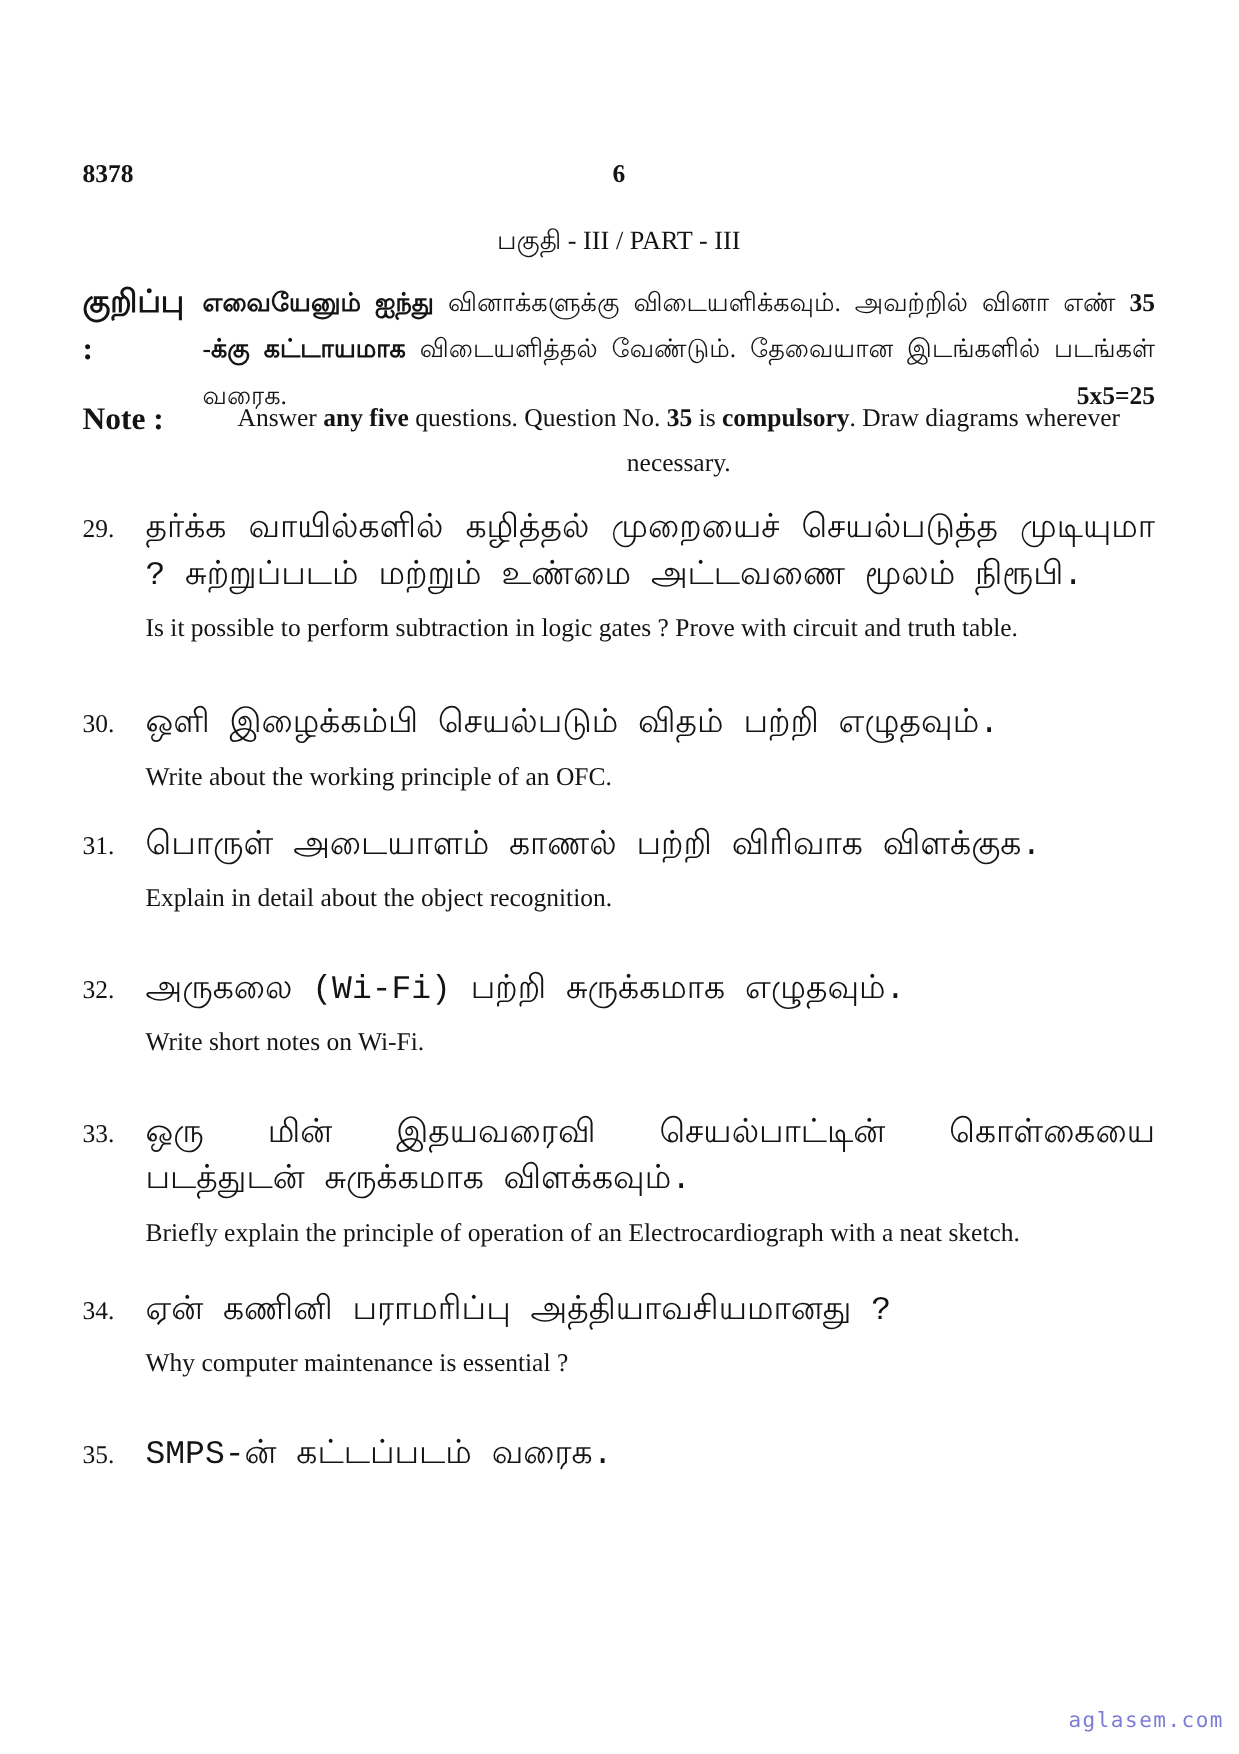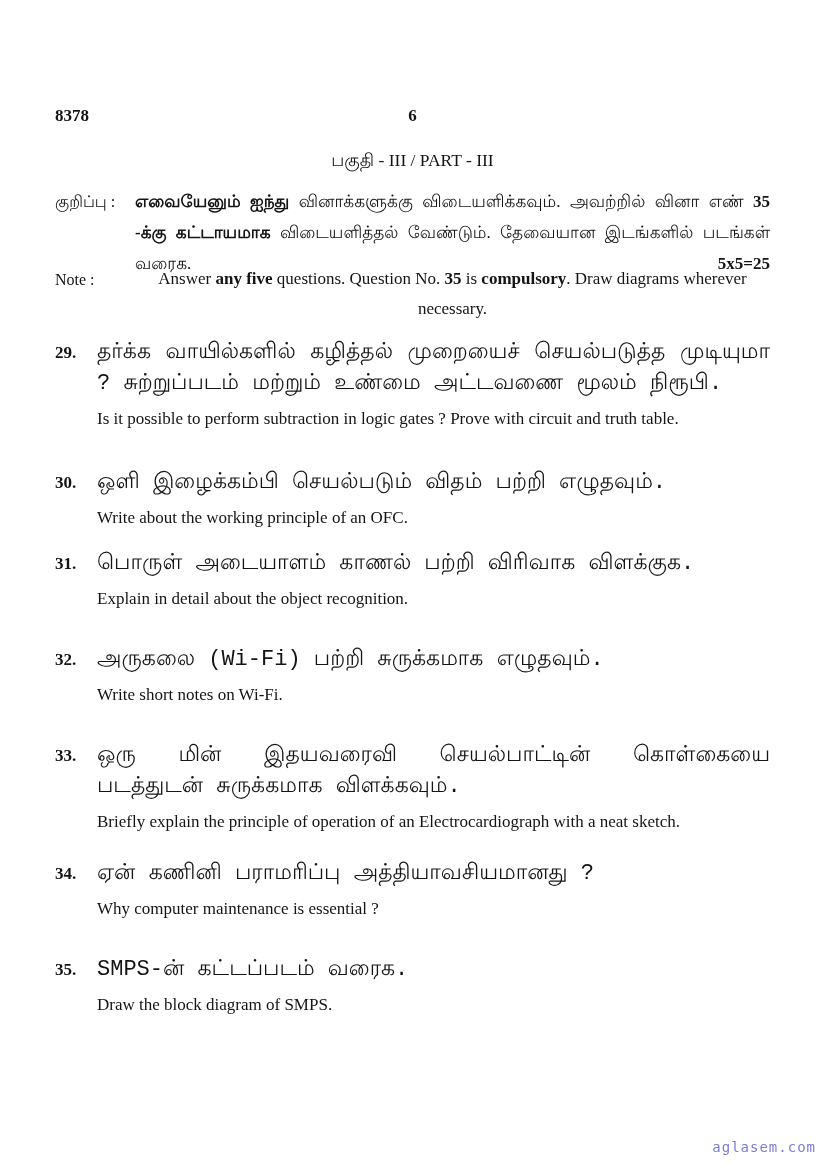--- a/index.html
+++ b/index.html
@@ -19,30 +19,30 @@
   .doc-number { position: absolute; left: 0; top: 0; font-weight: bold; font-size: 17px; }
   .page-number { position: absolute; left: 0; right: 0; text-align: center; top: 0; font-weight: bold; font-size: 17px; }
 
   .part-title {
     top: 150px; left: 55px; right: 56px;
     text-align: center; font-weight: normal; font-size: 17.5px;
   }
 
   
   .note { left: 55px; right: 56px; display: flex; }
-  .note-label { width: 80px; flex-shrink: 0; font-weight: normal; font-size: 16px; line-height: 31px; }
+  .note-label { width: 80px; flex-shrink: 0; font-weight: bold; font-size: 21px; line-height: 31px; }
   .note-body { flex: 1; position: relative; text-align: justify; font-size: 17px; line-height: 31px; }
   .note-tamil { top: 186px; }
   .note-english { top: 264px; }
   .note-english .note-body { line-height: 30px; text-align: center; }
   .marks { position: absolute; right: 0; bottom: 0; font-weight: bold; font-size: 17px; }
 
   
   .question { left: 55px; right: 56px; display: flex; }
-  .qnum { width: 42px; flex-shrink: 0; font-weight: bold; font-size: 17px; line-height: 31px; }
+  .qnum { width: 42px; flex-shrink: 0; font-weight: normal; font-size: 17px; line-height: 31px; }
   .qbody { flex: 1; }
   .qbody .tamil { font-size: 22px; line-height: 31px; text-align: justify; font-family: Liberation Mono, monospace; }
   .qbody .english { font-size: 17px; line-height: 30px; margin-top: 5px; text-align: left; }
 
   .q29 { top: 337px; }
   .q30 { top: 467px; }
   .q31 { top: 548px; }
   .q32 { top: 644px; }
   .q33 { top: 740px; }
   .q34 { top: 858px; }
@@ -123,17 +123,16 @@
   <div class="qbody">
     <p class="tamil">ஏன் கணினி பராமரிப்பு அத்தியாவசியமானது ?</p>
     <p class="english">Why computer maintenance is essential ?</p>
   </div>
 </div>
 
 <div class="abs question q35">
   <div class="qnum">35.</div>
   <div class="qbody">
     <p class="tamil">SMPS-ன் கட்டப்படம் வரைக.</p>
-    <p class="english">Draw the block diagram of SMPS.</p>
   </div>
 </div>
 
 <div class="abs watermark">aglasem.com</div>
 
 </body></html>

